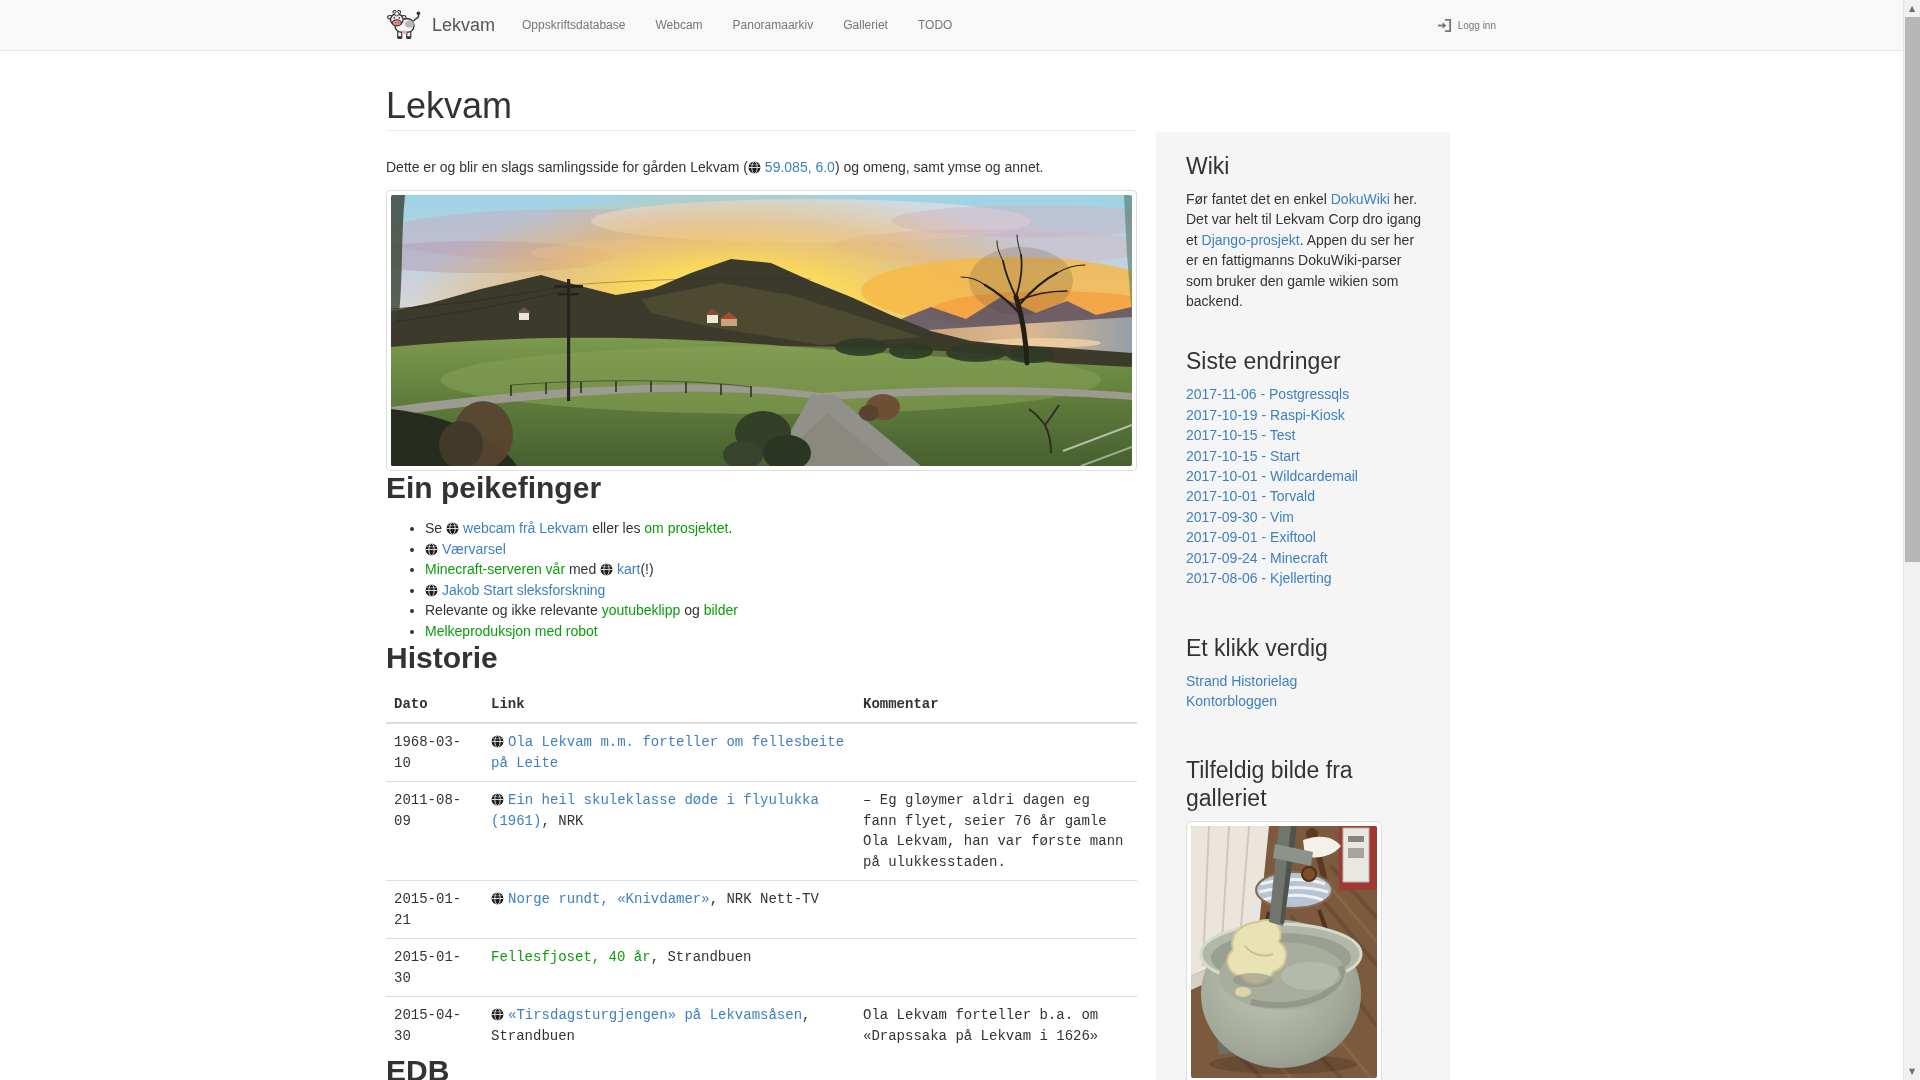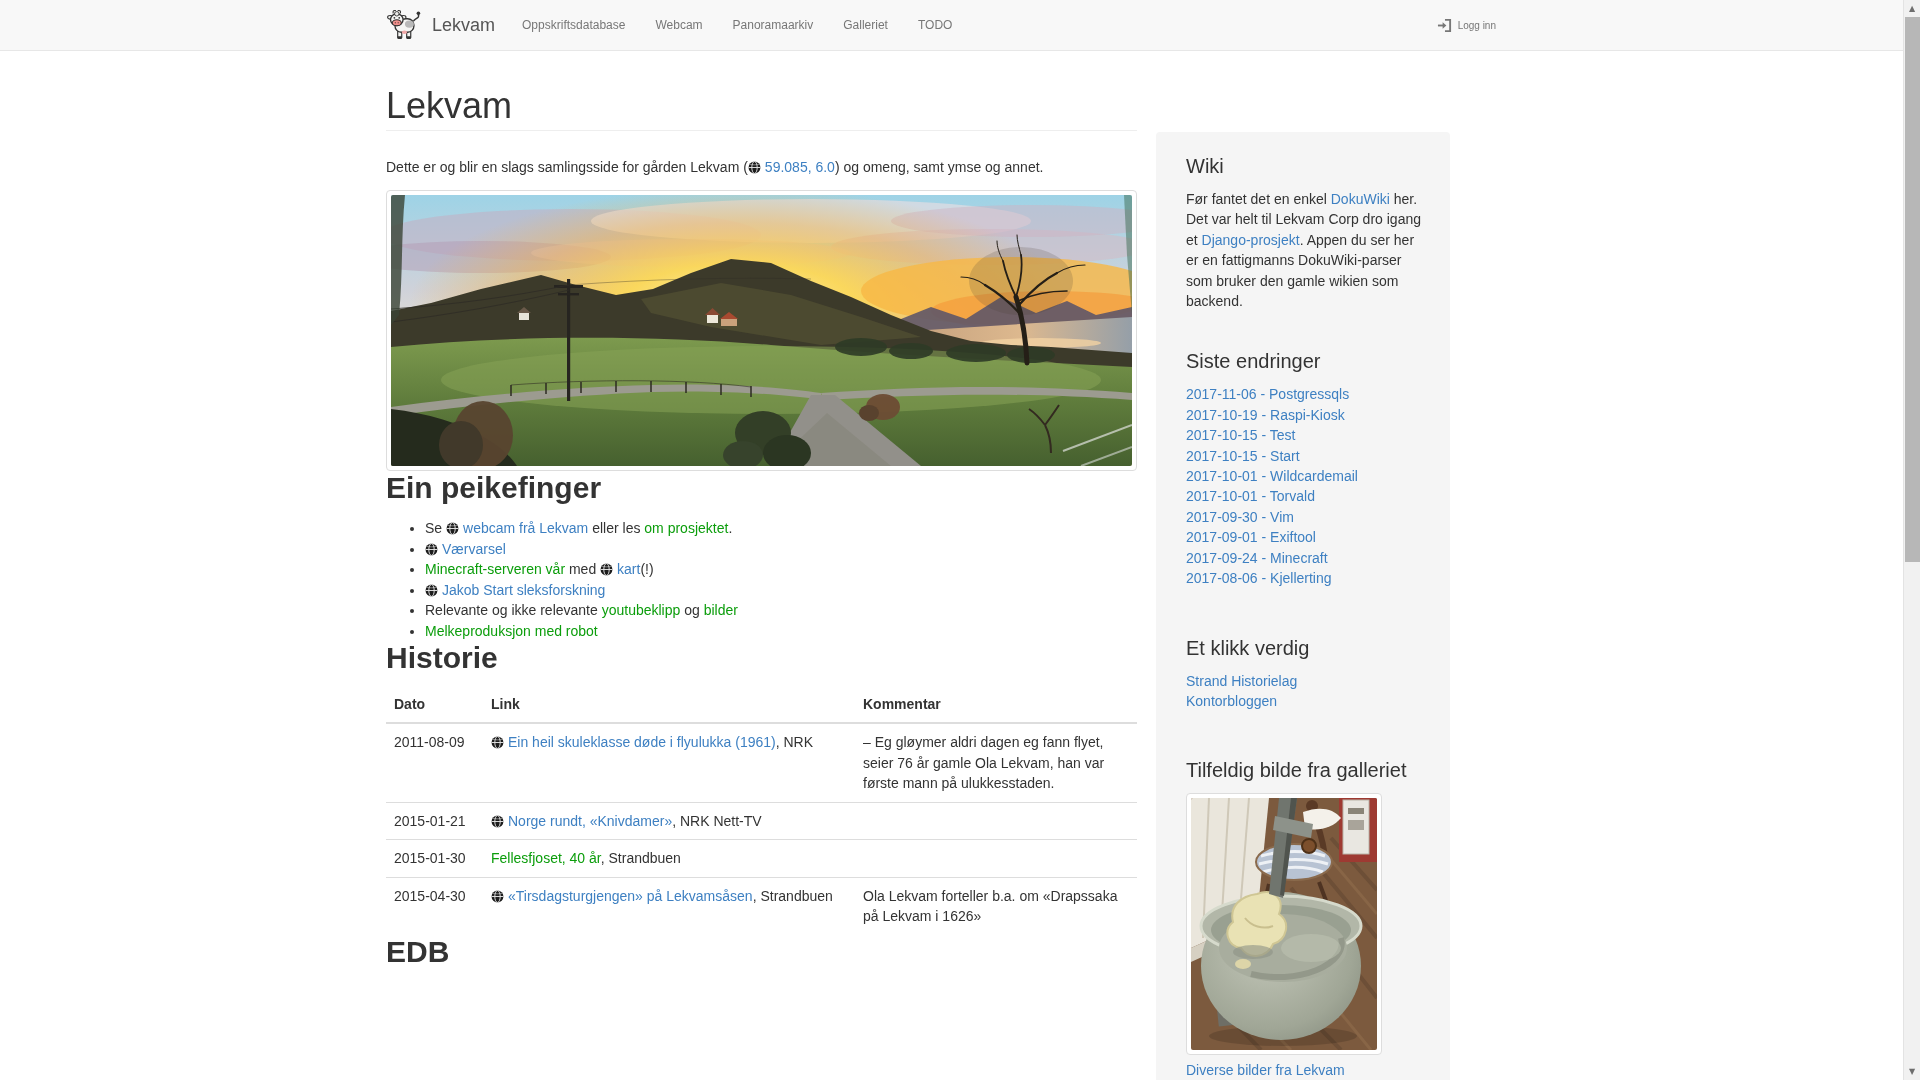--- a/index.html
+++ b/index.html
@@ -32,32 +32,32 @@
     padding-bottom:4px;border-bottom:1px solid #eee;color:var(--text,#333);}
   .intro{margin:26px 0 0 0;line-height:20px;}
   .photo{margin-top:13px;width:741px;padding:4px;background:#fff;
     border:1px solid var(--table-border,#ddd);border-radius:4px;}
   .photo svg{display:block;border-radius:2px;}
   h2.sec{font-size:30px;font-weight:700;line-height:33px;margin:0;color:var(--text,#333);}
   .h-peike{margin-top:26px;}
   .pointers{margin:14px 0 0 0;padding-left:39px;}
   .pointers li{line-height:20.5px;}
   .h-historie{margin-top:18px;}
-  table.history{margin-top:12px;width:100%;border-collapse:collapse;}
+  table.history{margin-top:12px;width:100%;border-collapse:collapse;font-family:Liberation Mono, monospace;}
   table.history th{text-align:left;padding:8px;border-bottom:2px solid var(--table-border,#ddd);
     line-height:20px;font-weight:bold;}
   table.history td{padding:8px;border-top:1px solid var(--table-border,#ddd);
     line-height:20.5px;vertical-align:top;}
   .h-edb{margin-top:30px;}
 
   
   .sidebar{position:absolute;left:1156px;top:132px;width:294px;height:1100px;
     background:var(--sidebar-bg,#f5f5f5);border-radius:4px;box-sizing:border-box;
     padding:20px 22px 20px 30px;}
-  .sb-h{font-size:20px;font-weight:400;line-height:28px;margin:0;color:var(--text,#333);}
+  .sb-h{font-size:23px;font-weight:400;line-height:28px;margin:0;color:var(--text,#333);}
   .sb-wiki-text{margin:9px 0 0 0;line-height:20.4px;}
   .mt-a{margin-top:36px;}
   .mt-b{margin-top:45px;}
   .sb-list{margin-top:9px;}
   .sb-thumb{margin-top:9px;width:186px;padding:4px;background:#fff;
     border:1px solid var(--table-border,#ddd);border-radius:4px;display:block;}
   .sb-thumb svg{display:block;border-radius:2px;}
   .sb-gallery-link{margin-top:5px;}
 
   
@@ -277,20 +277,30 @@
       </colgroup>
     <thead>
       <tr>
         <th>Dato</th>
         <th>Link</th>
         <th>Kommentar</th>
       </tr>
     </thead>
     <tbody>
         <tr>
+          <td>1968-03-10</td>
+          <td><span class="globe"><svg width="13" height="13" viewBox="0 0 14 14">
+                <circle cx="7" cy="7" r="6.4" fill="#1d1d1d"></circle>
+                <ellipse cx="7" cy="7" rx="2.9" ry="6.4" fill="none" stroke="#e8e8e8" stroke-width="1"></ellipse>
+                <path d="M0.6,7 H13.4" stroke="#e8e8e8" stroke-width="1" fill="none"></path>
+                <path d="M2.1,3.4 C3.5,4.4 10.5,4.4 11.9,3.4" stroke="#e8e8e8" stroke-width="0.8" fill="none" opacity="0.7"></path>
+              </svg></span><a href="#" class="blue">Ola Lekvam m.m. forteller om fellesbeite på Leite</a></td>
+          <td></td>
+        </tr>
+        <tr>
           <td>2011-08-09</td>
           <td><span class="globe"><svg width="13" height="13" viewBox="0 0 14 14">
                 <circle cx="7" cy="7" r="6.4" fill="#1d1d1d"></circle>
                 <ellipse cx="7" cy="7" rx="2.9" ry="6.4" fill="none" stroke="#e8e8e8" stroke-width="1"></ellipse>
                 <path d="M0.6,7 H13.4" stroke="#e8e8e8" stroke-width="1" fill="none"></path>
                 <path d="M2.1,3.4 C3.5,4.4 10.5,4.4 11.9,3.4" stroke="#e8e8e8" stroke-width="0.8" fill="none" opacity="0.7"></path>
               </svg></span><a href="#" class="blue">Ein heil skuleklasse døde i flyulukka (1961)</a>, NRK</td>
           <td>– Eg gløymer aldri dagen eg fann flyet, seier 76 år gamle Ola Lekvam, han var første mann på ulukkesstaden.</td>
         </tr>
         <tr>

